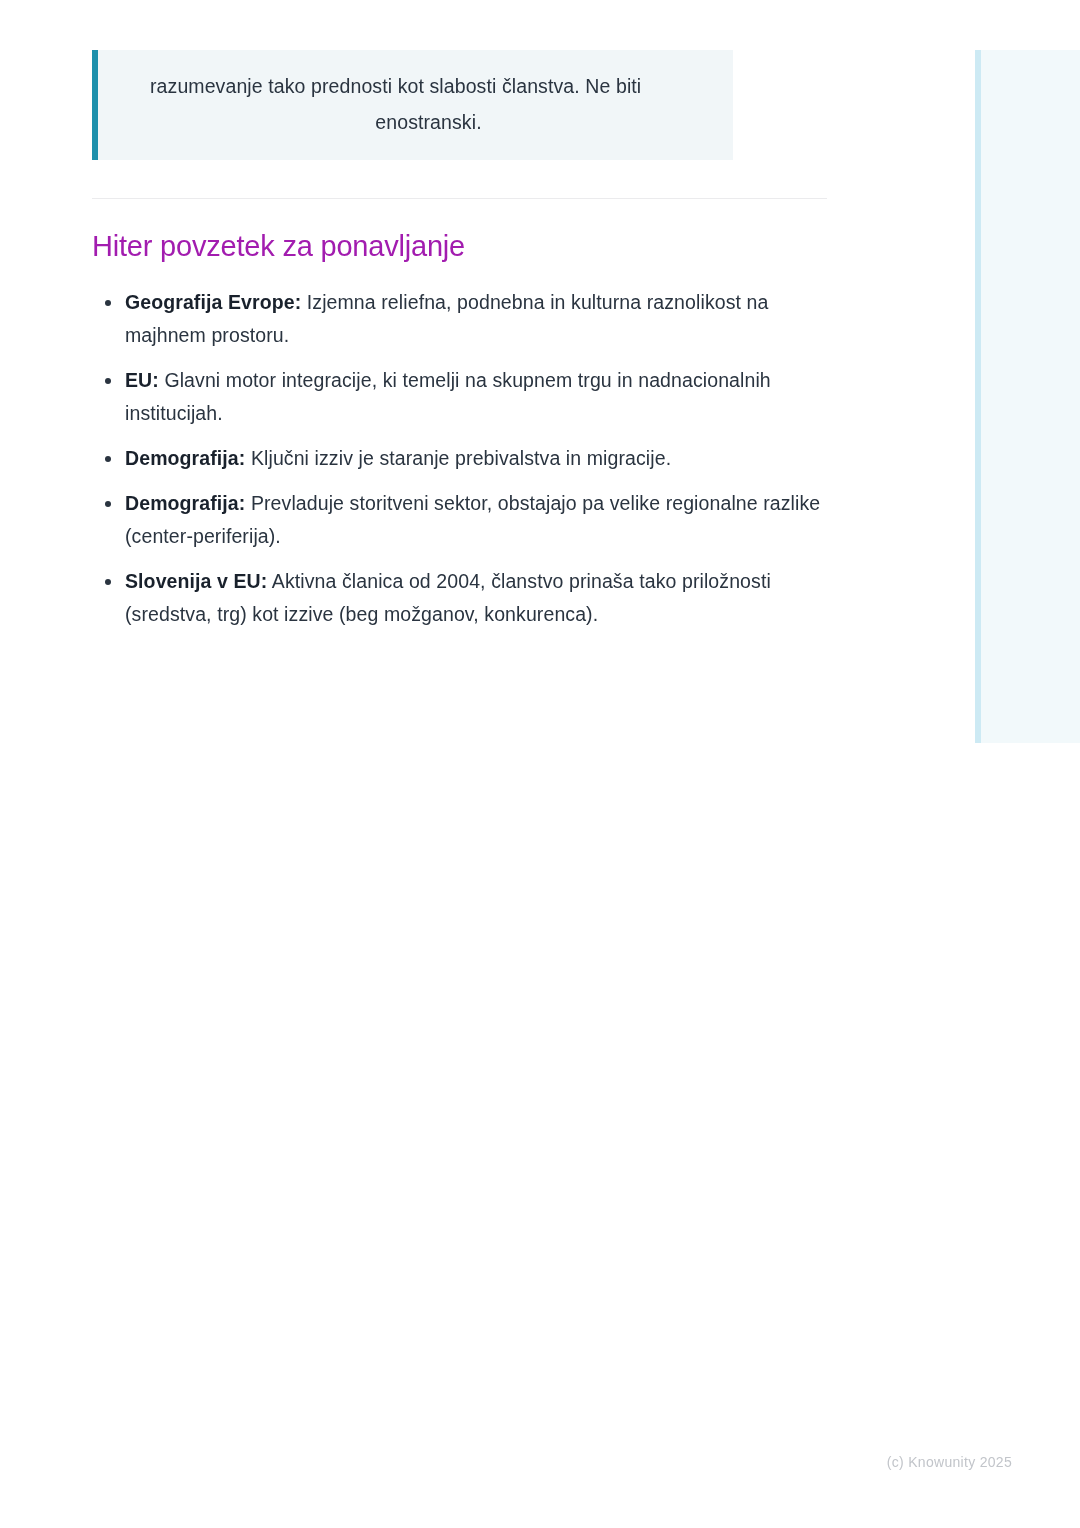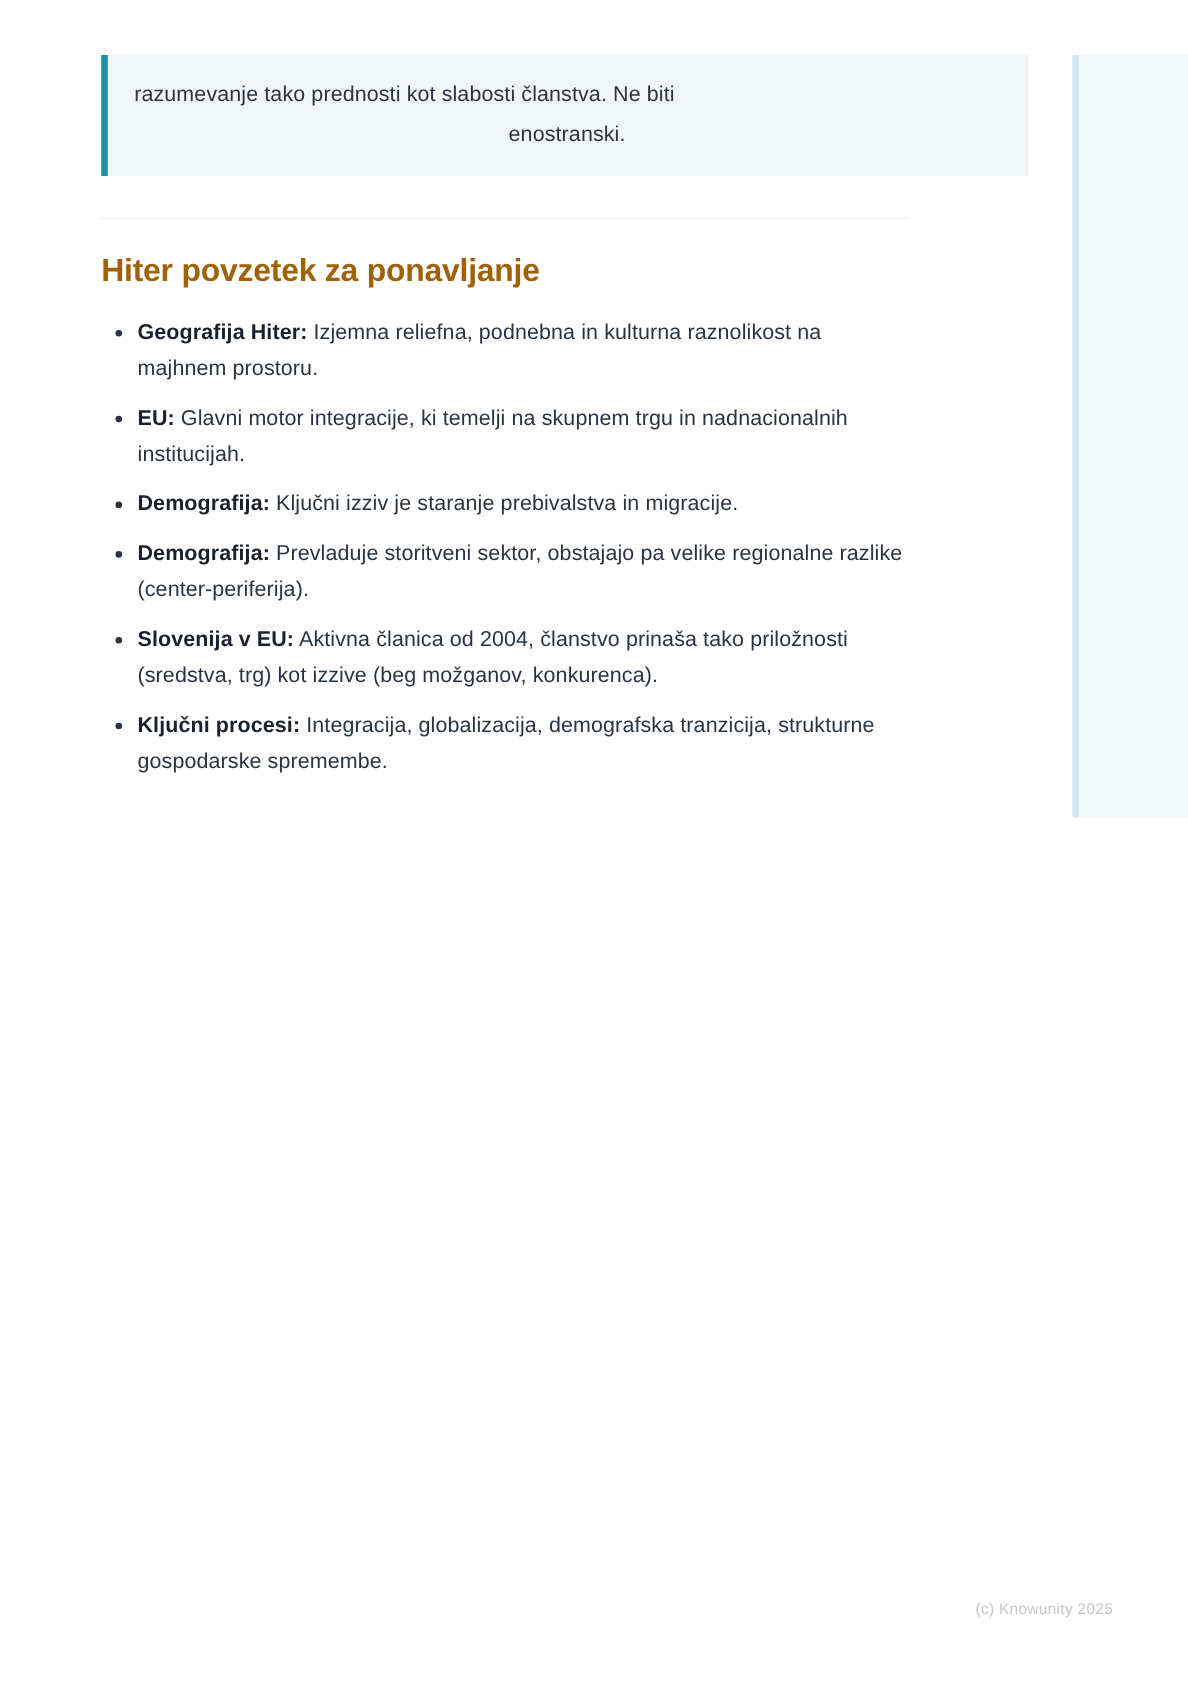--- a/index.html
+++ b/index.html
@@ -38,23 +38,23 @@
     position: absolute;
     left: 92px;
     top: 50px;
     width: 735px;
   }
 
   
   .callout {
     background: #f1f6f8;
     border-left: 6px solid #1d90ac;
-    padding: 18px 26px 20px 24px;
+    padding: 18px 26px 20px 52px;
     box-sizing: border-box;
-    width: 843px;
+    width: 641px;
   }
   .callout-text {
     margin: 0;
     font-size: 19.5px;
     line-height: 36px;
     color: #2a3440;
     text-align: justify;
     text-justify: inter-word;
     letter-spacing: 0.1px;
   }
@@ -68,23 +68,23 @@
     margin: 38px 0 0 0;
     height: 1px;
     background: #ebebed;
     width: 735px;
   }
 
   
   .section-heading {
     margin: 30px 0 0 0;
     font-size: 29px;
-    font-weight: 700;
+    font-weight: 400;
     letter-spacing: -0.2px;
-    color: #a16207;
+    color: #a21caf;
     line-height: 1.2;
   }
 
   
   .summary-list {
     margin: 22px 0 0 0;
     padding: 0;
     list-style: none;
   }
   .summary-item {
@@ -138,36 +138,33 @@
     <div class="callout">
       <p class="callout-text"><span>razumevanje tako prednosti kot slabosti članstva. Ne biti</span><span class="lastline">enostranski.</span></p>
     </div>
 
     <div class="divider"></div>
 
     <h2 class="section-heading">Hiter povzetek za ponavljanje</h2>
 
     <ul class="summary-list">
       <li class="summary-item">
-        <span class="bullet-dot"></span><span class="term">Geografija Hiter:</span><span class="desc"> Izjemna reliefna, podnebna in kulturna raznolikost na majhnem prostoru.</span>
+        <span class="bullet-dot"></span><span class="term">Geografija Evrope:</span><span class="desc"> Izjemna reliefna, podnebna in kulturna raznolikost na majhnem prostoru.</span>
       </li>
       <li class="summary-item">
         <span class="bullet-dot"></span><span class="term">EU:</span><span class="desc"> Glavni motor integracije, ki temelji na skupnem trgu in nadnacionalnih institucijah.</span>
       </li>
       <li class="summary-item">
         <span class="bullet-dot"></span><span class="term">Demografija:</span><span class="desc"> Ključni izziv je staranje prebivalstva in migracije.</span>
       </li>
       <li class="summary-item">
         <span class="bullet-dot"></span><span class="term">Demografija:</span><span class="desc"> Prevladuje storitveni sektor, obstajajo pa velike regionalne razlike (center-periferija).</span>
       </li>
       <li class="summary-item">
         <span class="bullet-dot"></span><span class="term">Slovenija v EU:</span><span class="desc"> Aktivna članica od 2004, članstvo prinaša tako priložnosti (sredstva, trg) kot izzive (beg možganov, konkurenca).</span>
       </li>
-      <li class="summary-item">
-        <span class="bullet-dot"></span><span class="term">Ključni procesi:</span><span class="desc"> Integracija, globalizacija, demografska tranzicija, strukturne gospodarske spremembe.</span>
-      </li>
     </ul>
 
   </div>
 
   <div class="footer">(c) Knowunity 2025</div>
 
 </div>
 
 </body></html>

